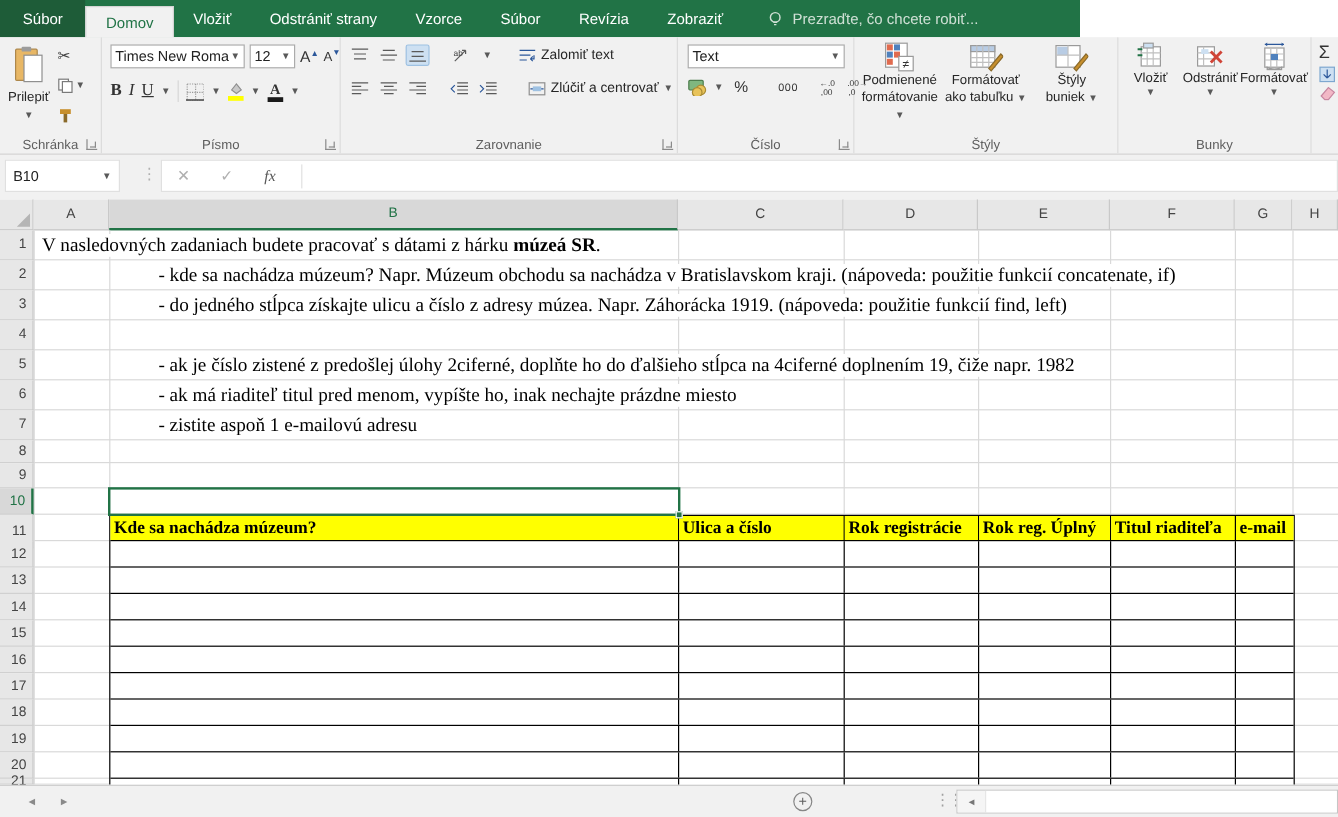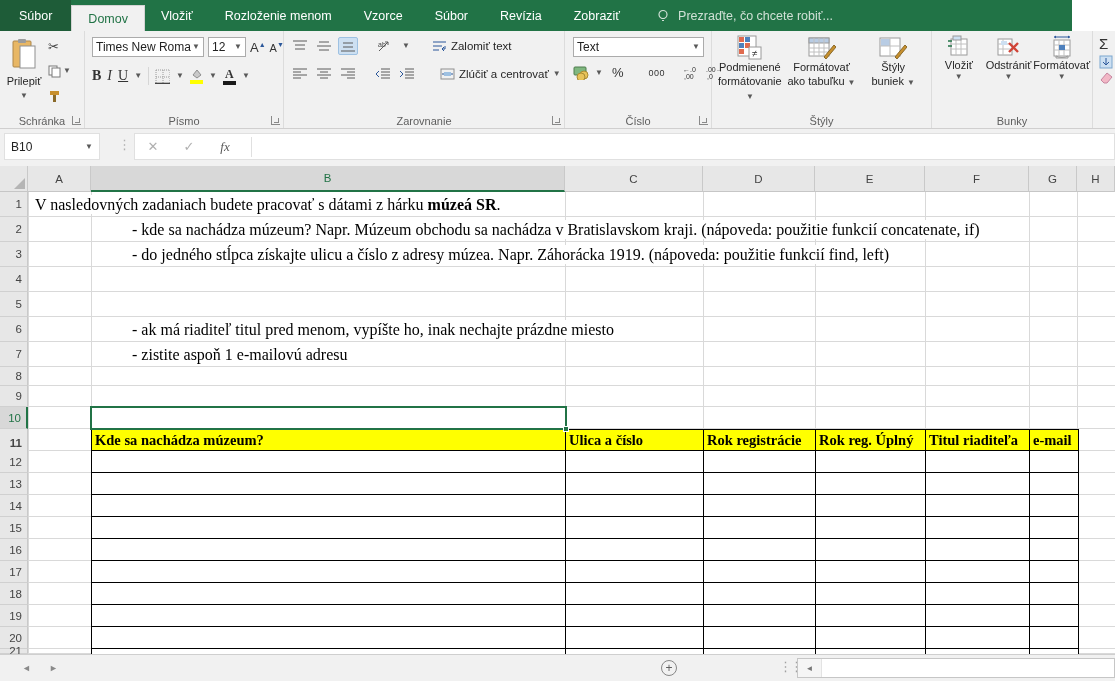--- a/index.html
+++ b/index.html
@@ -1,21 +1,21 @@
 <!DOCTYPE html>
 <html><head>
 <meta charset="utf-8">
 <style>
   html,body{margin:0;padding:0;width:1115px;height:681px;overflow:hidden;
     font-family:"Liberation Sans",sans-serif;background:#fff;}
   *{box-sizing:border-box;}
   .app{position:relative;width:1115px;height:681px;background:#fff;}
 
   
-  .tabbar{position:absolute;left:0;top:0;width:1072px;height:31px;background:#217346;
+  .tabbar{position:absolute;left:0;top:0;width:900px;height:31px;background:#217346;
     display:flex;align-items:stretch;color:#fff;font-size:12.5px;}
   .rtab{padding:0 16px;display:flex;align-items:center;cursor:default;white-space:nowrap;}
   .rtab.file{background:#1e5c38;padding:0 19px;}
   .rtab.active{background:#f1f1f1;color:#217346;margin-top:5px;border:1px solid #d4d4d4;border-bottom:none;}
   .search{display:flex;align-items:center;gap:8px;margin-left:20px;color:#cfe0d5;font-size:12.5px;}
   .bulb{width:14px;height:14px;}
 
   
   .ribbon{position:absolute;left:0;top:31px;width:1115px;height:98px;background:#f1f1f1;
     border-bottom:1px solid #d0cfcf;display:flex;overflow:hidden;}
@@ -117,21 +117,21 @@
 </style>
 </head>
 <body>
 
 <div class="app">
 
   <div class="tabbar">
     <div class="rtab file">Súbor</div>
     <div class="rtab active">Domov</div>
     <div class="rtab">Vložiť</div>
-    <div class="rtab">Rozloženie menom</div>
+    <div class="rtab">Odstrániť strany</div>
     <div class="rtab">Vzorce</div>
     <div class="rtab">Súbor</div>
     <div class="rtab">Revízia</div>
     <div class="rtab">Zobraziť</div>
     <div class="search">
       <svg class="bulb" viewBox="0 0 14 14">
         <circle cx="7" cy="5.5" r="4" fill="none" stroke="#cfe0d5" stroke-width="1.2"></circle>
         <path d="M5.5 9.5h3M6 11.5h2" stroke="#cfe0d5" stroke-width="1.2" fill="none"></path>
       </svg>
       <span>Prezraďte, čo chcete robiť...</span>
@@ -463,34 +463,35 @@
       <div class="rowhdr" style="top:26px;height:25px;">1</div>
       <div class="rowhdr" style="top:51px;height:25px;">2</div>
       <div class="rowhdr" style="top:76px;height:25px;">3</div>
       <div class="rowhdr" style="top:101px;height:25px;">4</div>
       <div class="rowhdr" style="top:126px;height:25px;">5</div>
       <div class="rowhdr" style="top:151px;height:25px;">6</div>
       <div class="rowhdr" style="top:176px;height:25px;">7</div>
       <div class="rowhdr" style="top:201px;height:19px;">8</div>
       <div class="rowhdr" style="top:220px;height:21px;">9</div>
       <div class="rowhdr sel" style="top:241px;height:22px;">10</div>
-      <div class="rowhdr" style="top:263px;height:28px;font-weight:bold;">11</div>
+      <div class="rowhdr" style="top:263px;height:28px;">11</div>
       <div class="rowhdr" style="top:285px;height:22px;">12</div>
       <div class="rowhdr" style="top:307px;height:22px;">13</div>
       <div class="rowhdr" style="top:329px;height:22px;">14</div>
       <div class="rowhdr" style="top:351px;height:22px;">15</div>
       <div class="rowhdr" style="top:373px;height:22px;">16</div>
       <div class="rowhdr" style="top:395px;height:22px;">17</div>
       <div class="rowhdr" style="top:417px;height:22px;">18</div>
       <div class="rowhdr" style="top:439px;height:22px;">19</div>
       <div class="rowhdr" style="top:461px;height:22px;">20</div>
       <div class="rowhdr" style="top:483px;height:5px;">21</div>
       <div class="celltext" style="left:33px;top:29px;">V nasledovných zadaniach budete pracovať s dátami z hárku <b>múzeá SR</b>.</div>
       <div class="celltext" style="left:130px;top:54px;">- kde sa nachádza múzeum? Napr. Múzeum obchodu sa nachádza v Bratislavskom kraji. (nápoveda: použitie funkcií concatenate, if)</div>
       <div class="celltext" style="left:130px;top:79px;">- do jedného stĺpca získajte ulicu a číslo z adresy múzea. Napr. Záhorácka 1919. (nápoveda: použitie funkcií find, left)</div>
+      <div class="celltext" style="left:130px;top:129px;">- ak je číslo zistené z predošlej úlohy 2ciferné, doplňte ho do ďalšieho stĺpca na 4ciferné doplnením 19, čiže napr. 1982</div>
       <div class="celltext" style="left:130px;top:154px;">- ak má riaditeľ titul pred menom, vypíšte ho, inak nechajte prázdne miesto</div>
       <div class="celltext" style="left:130px;top:179px;">- zistite aspoň 1 e-mailovú adresu</div>
       <div class="xtable" style="left:91px;top:219px;width:988px;height:265px;margin-top:44px;">
         <div class="xrow xhead" style="height: 21px;">
           <div class="xcell" style="width: 474px;">Kde sa nachádza múzeum?</div>
           <div class="xcell" style="width: 138px;">Ulica a číslo</div>
           <div class="xcell" style="width: 112px;">Rok registrácie</div>
           <div class="xcell" style="width: 110px;">Rok reg. Úplný</div>
           <div class="xcell" style="width: 104px;">Titul riaditeľa</div>
           <div class="xcell" style="width: 48px;">e-mail</div>

